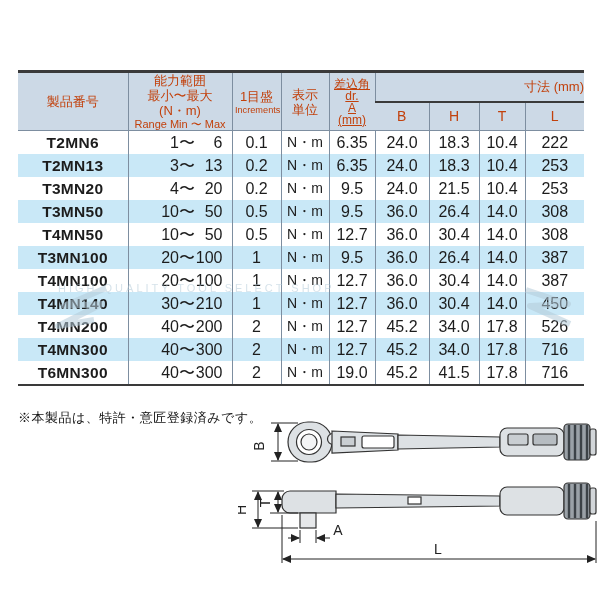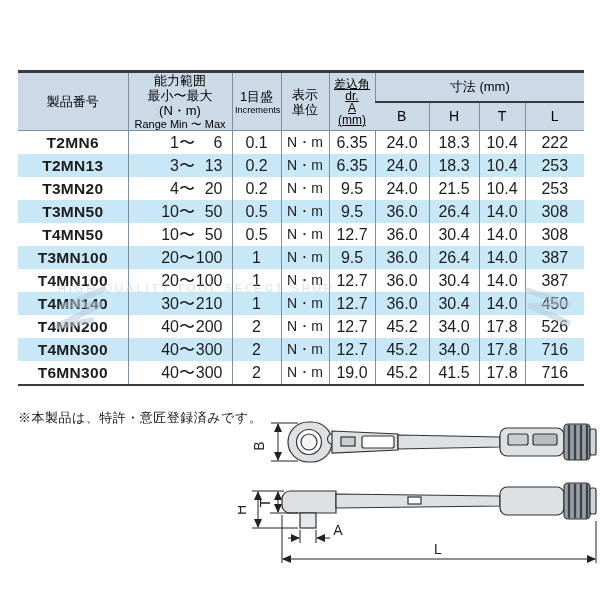--- a/index.html
+++ b/index.html
@@ -13,22 +13,22 @@
   
   .spec-table{position:absolute;left:18px;top:70px;border-collapse:collapse;table-layout:fixed;width:566px;
     border-top:3px solid var(--line);border-bottom:2px solid var(--line);}
   .spec-table col.c-model{width:110px}.spec-table col.c-range{width:104px}
   .spec-table col.c-inc{width:49px}.spec-table col.c-unit{width:48px}
   .spec-table col.c-a{width:46px}.spec-table col.c-b{width:54px}
   .spec-table col.c-h{width:50px}.spec-table col.c-t{width:46px}.spec-table col.c-l{width:59px}
   .spec-table th,.spec-table td{padding:0;margin:0;border-left:1px solid var(--grid);text-align:center;font-weight:normal;overflow:hidden;}
   .spec-table th:first-child,.spec-table td:first-child{border-left:none;}
   .spec-table thead{border-bottom:1px solid var(--grid);}
-  .spec-table thead th{background:var(--header-bg);vertical-align:middle;font-size:13px;line-height:15px;color:#000000;}
-  th.dims-span{border-bottom:2px solid var(--line);height:26px;}
+  .spec-table thead th{background:var(--header-bg);vertical-align:middle;font-size:13px;line-height:15px;color:#c2410c;}
+  th.dims-span{border-bottom:2px solid var(--line);height:26px;text-align:right;}
   tr.subhead th{height:26px;font-size:14px;}
   .hdr-small{font-size:10px;transform:scale(.92);display:block;line-height:11px;}
   .hdr-xs{font-size:11px;line-height:12px;display:block;}
   .drive-cell span{display:block;line-height:12px;font-size:12px;text-decoration:underline;}
   tbody td{height:23px;font-size:16px;line-height:23px;white-space:nowrap;}
   tbody tr.alt{background:var(--alt-bg);}
   td.cell-model{font-weight:bold;font-size:15.5px;letter-spacing:.3px;}
   td.cell-range{text-align:right;padding-right:9px;font-size:16px;}
   td.cell-range .rmin{display:inline-block;min-width:2.1ch;text-align:right;}
   td.cell-range .rmax{display:inline-block;min-width:3.1ch;text-align:right;}

